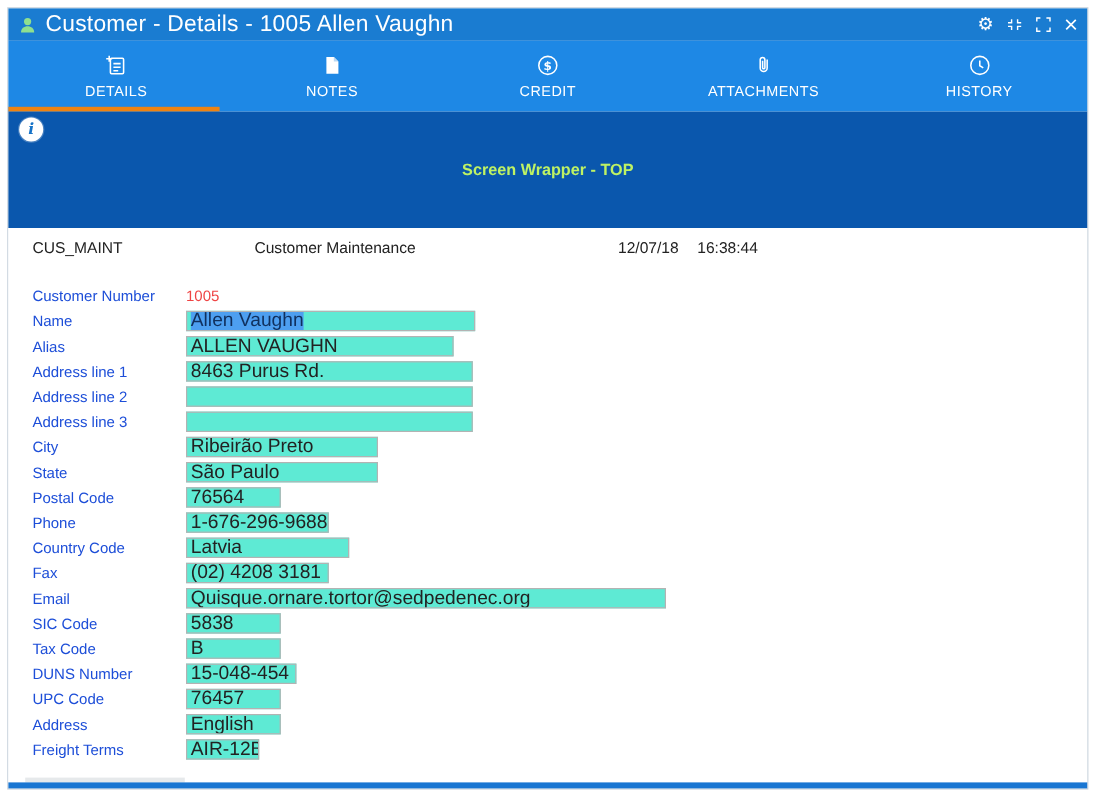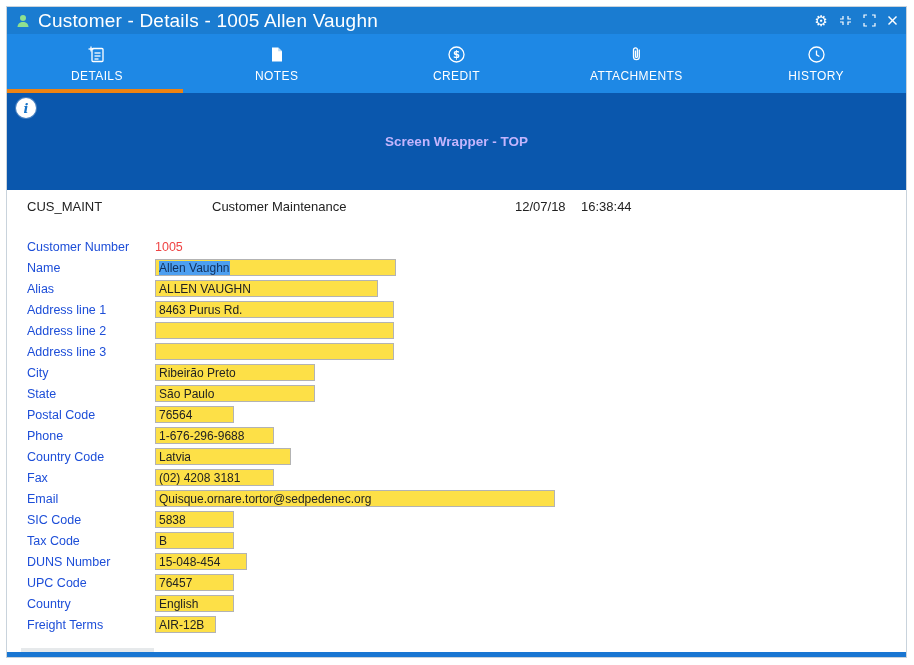--- a/index.html
+++ b/index.html
@@ -35,43 +35,43 @@
   .tab.active::after{
     content:"";position:absolute;left:0;right:4px;bottom:0;height:4px;
     background:#ee8312;
   }
   .tab-icon{height:19px;display:flex;align-items:center;}
   
   .banner{
     height:97px;background:#0a57ad;position:relative;flex:0 0 auto;
     display:flex;align-items:center;justify-content:center;
   }
-  .banner-text{color:#c4b5fd;font-weight:bold;font-size:13.5px;}
+  .banner-text{color:#bef264;font-weight:bold;font-size:13.5px;}
   .info-badge{
     position:absolute;top:5px;left:9px;width:20px;height:20px;border-radius:50%;
     background:#ffffff;color:#1673c8;display:flex;align-items:center;justify-content:center;
     font-family:"DejaVu Serif",serif;font-style:italic;font-weight:bold;font-size:13px;
     box-shadow:0 0 0 1px rgba(255,255,255,.25);cursor:pointer;
   }
   
   .content{flex:1 1 auto;background:#ffffff;overflow:hidden;}
   .program-row{
     display:flex;align-items:center;padding:9px 20px 0;font-size:13px;color:#222;
   }
   .prog-id{width:185px;}
   .prog-name{width:303px;}
   .prog-date{width:52px;margin-right:14px;}
   .prog-time{}
   .form{margin-top:22px;}
   .form-row{display:flex;align-items:center;height:21px;padding-left:20px;}
   .form-label{width:128px;font-size:12.5px;color:#1d4ed8;flex:0 0 auto;}
   .plain-value{font-size:12.5px;color:#ef4444;}
   .field-box{
-    height:17px;border:1px solid #b3b3b3;background:#fde047;box-sizing:border-box;
-    display:flex;align-items:center;padding:0 3px;font-size:12px;color:#222;
+    height:17px;border:1px solid #b3b3b3;background:#5eead4;box-sizing:border-box;
+    display:flex;align-items:center;padding:0 3px;font-size:16px;color:#222;
     overflow:hidden;white-space:nowrap;cursor:text;
   }
   .field-box .sel{background:#4d9ff0;color:#10305e;}
   .align-order{
     margin:13px 0 0 14px;width:133px;height:22px;border:none;
     background:#e6e9eb;color:#1779cc;font-weight:bold;font-size:12px;
     letter-spacing:.3px;font-family:"Liberation Sans",sans-serif;cursor:pointer;
   }
   
   .bottom-strip{height:5px;background:#1976d2;flex:0 0 auto;}
@@ -277,21 +277,21 @@
               <span>15-048-454</span>
             </div>
           </div>
           <div class="form-row">
             <span class="form-label">UPC Code</span>
             <div class="field-box" style="width: 79px;">
               <span>76457</span>
             </div>
           </div>
           <div class="form-row">
-            <span class="form-label">Country</span>
+            <span class="form-label">Address</span>
             <div class="field-box" style="width: 79px;">
               <span>English</span>
             </div>
           </div>
           <div class="form-row">
             <span class="form-label">Freight Terms</span>
             <div class="field-box" style="width: 61px;">
               <span>AIR-12B</span>
             </div>
           </div>

